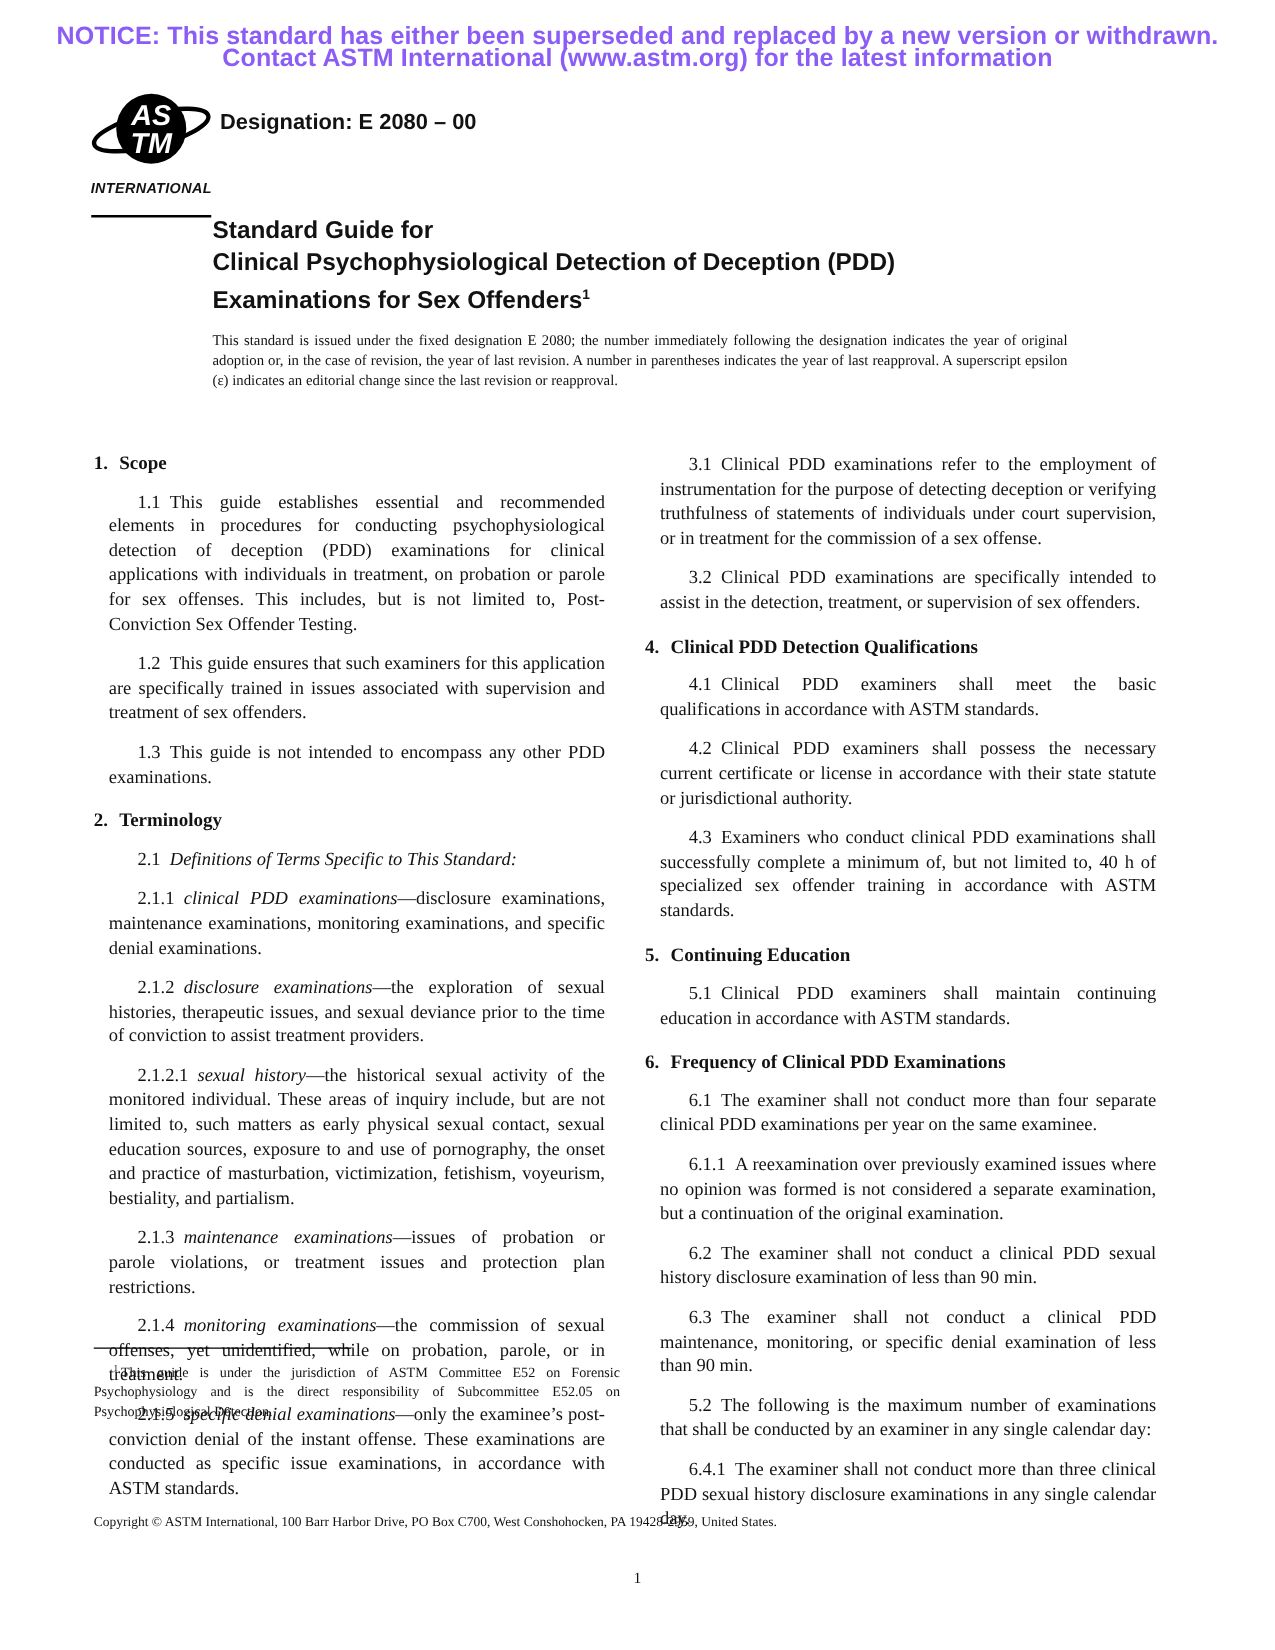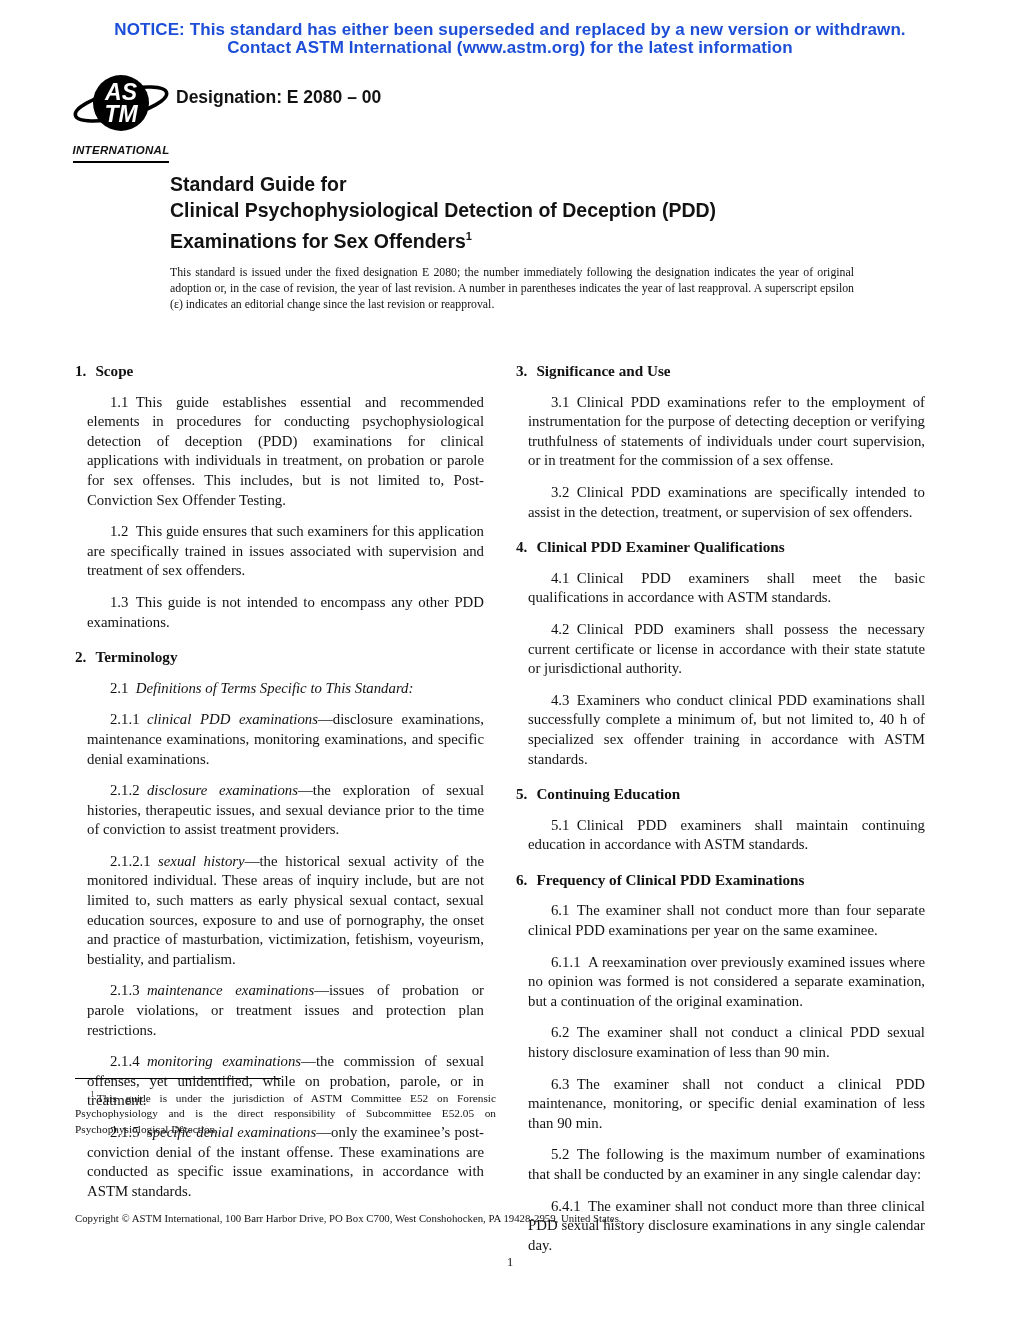--- a/index.html
+++ b/index.html
@@ -4,30 +4,30 @@
 <style>
   html,body { margin:0; padding:0; background:#ffffff; }
   .page {
     position:relative; width:1020px; height:1320px; background:#ffffff;
     font-family:"Liberation Serif", serif; color:#121212; overflow:hidden;
   }
 
   
   .notice {
     position:absolute; top:21px; left:0; width:100%; text-align:center;
-    color:#1d4ed8; font-family:"Liberation Sans", sans-serif;
-    font-weight:bold; font-size:17px; line-height:17.5px; letter-spacing:0.1px;
+    color:#8b5cf6; font-family:"Liberation Sans", sans-serif;
+    font-weight:bold; font-size:20px; line-height:17.5px; letter-spacing:0.1px;
   }
 
   
   .logo-wrap { position:absolute; left:70px; top:72px; width:102px; text-align:center; }
   .logo-sub {
     display:inline-block; font-family:"Liberation Sans", sans-serif;
     font-weight:bold; font-style:italic; font-size:11.5px; letter-spacing:0.3px;
-    border-bottom:2px solid #000; padding-bottom:5px; margin-top:1px;
+    border-bottom:2px solid #000; padding-bottom:15px; margin-top:1px;
   }
 
   
   .designation {
     position:absolute; left:176px; top:87px;
     font-family:"Liberation Sans", sans-serif; font-weight:bold; font-size:17.5px;text-align:center;
   }
 
   
   .title {
@@ -104,24 +104,23 @@
         <h2 class="sec-head"><span class="sec-num">2.</span><span>Terminology</span></h2>
         <p class="body-par"><span>2.1 </span><span class="it">Definitions of Terms Specific to This Standard:</span></p>
         <p class="body-par"><span>2.1.1 </span><span class="it">clinical PDD examinations</span><span>—disclosure examinations, maintenance examinations, monitoring examinations, and specific denial examinations.</span></p>
         <p class="body-par"><span>2.1.2 </span><span class="it">disclosure examinations</span><span>—the exploration of sexual histories, therapeutic issues, and sexual deviance prior to the time of conviction to assist treatment providers.</span></p>
         <p class="body-par"><span>2.1.2.1 </span><span class="it">sexual history</span><span>—the historical sexual activity of the monitored individual. These areas of inquiry include, but are not limited to, such matters as early physical sexual contact, sexual education sources, exposure to and use of pornography, the onset and practice of masturbation, victimization, fetishism, voyeurism, bestiality, and partialism.</span></p>
         <p class="body-par"><span>2.1.3 </span><span class="it">maintenance examinations</span><span>—issues of probation or parole violations, or treatment issues and protection plan restrictions.</span></p>
         <p class="body-par"><span>2.1.4 </span><span class="it">monitoring examinations</span><span>—the commission of sexual offenses, yet unidentified, while on probation, parole, or in treatment.</span></p>
         <p class="body-par"><span>2.1.5 </span><span class="it">specific denial examinations</span><span>—only the examinee’s post-conviction denial of the instant offense. These examinations are conducted as specific issue examinations, in accordance with ASTM standards.</span></p>
       </div>
     <div class="col" id="col-right">
-        <h2 class="sec-head"><span class="sec-num">3.</span><span>Significance and Use</span></h2>
         <p class="body-par"><span>3.1 Clinical PDD examinations refer to the employment of instrumentation for the purpose of detecting deception or verifying truthfulness of statements of individuals under court supervision, or in treatment for the commission of a sex offense.</span></p>
         <p class="body-par"><span>3.2 Clinical PDD examinations are specifically intended to assist in the detection, treatment, or supervision of sex offenders.</span></p>
-        <h2 class="sec-head"><span class="sec-num">4.</span><span>Clinical PDD Examiner Qualifications</span></h2>
+        <h2 class="sec-head"><span class="sec-num">4.</span><span>Clinical PDD Detection Qualifications</span></h2>
         <p class="body-par"><span>4.1 Clinical PDD examiners shall meet the basic qualifications in accordance with ASTM standards.</span></p>
         <p class="body-par"><span>4.2 Clinical PDD examiners shall possess the necessary current certificate or license in accordance with their state statute or jurisdictional authority.</span></p>
         <p class="body-par"><span>4.3 Examiners who conduct clinical PDD examinations shall successfully complete a minimum of, but not limited to, 40 h of specialized sex offender training in accordance with ASTM standards.</span></p>
         <h2 class="sec-head"><span class="sec-num">5.</span><span>Continuing Education</span></h2>
         <p class="body-par"><span>5.1 Clinical PDD examiners shall maintain continuing education in accordance with ASTM standards.</span></p>
         <h2 class="sec-head"><span class="sec-num">6.</span><span>Frequency of Clinical PDD Examinations</span></h2>
         <p class="body-par"><span>6.1 The examiner shall not conduct more than four separate clinical PDD examinations per year on the same examinee.</span></p>
         <p class="body-par"><span>6.1.1 A reexamination over previously examined issues where no opinion was formed is not considered a separate examination, but a continuation of the original examination.</span></p>
         <p class="body-par"><span>6.2 The examiner shall not conduct a clinical PDD sexual history disclosure examination of less than 90 min.</span></p>
         <p class="body-par"><span>6.3 The examiner shall not conduct a clinical PDD maintenance, monitoring, or specific denial examination of less than 90 min.</span></p>

